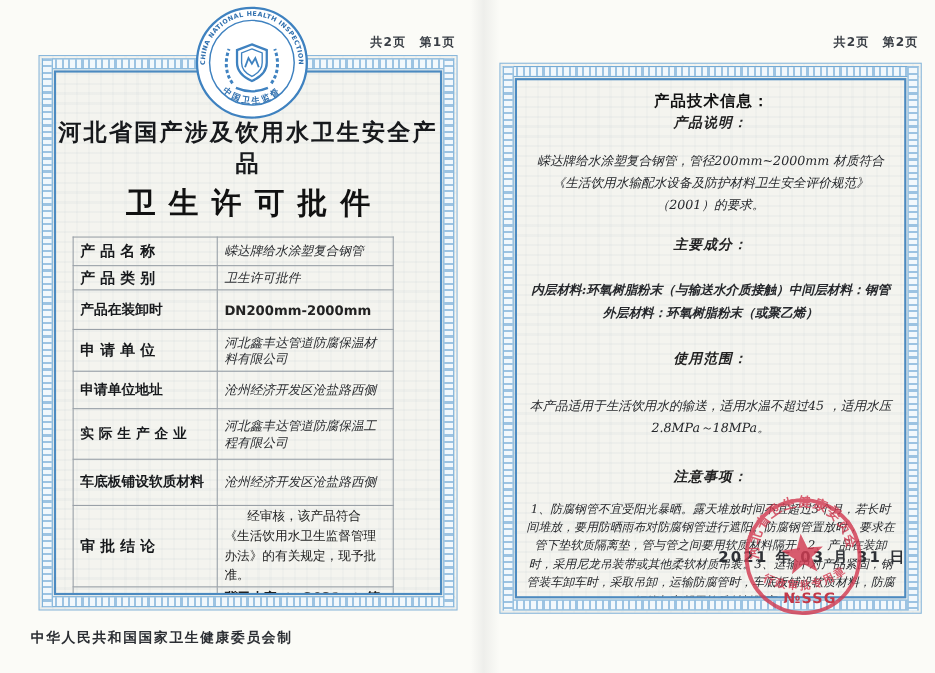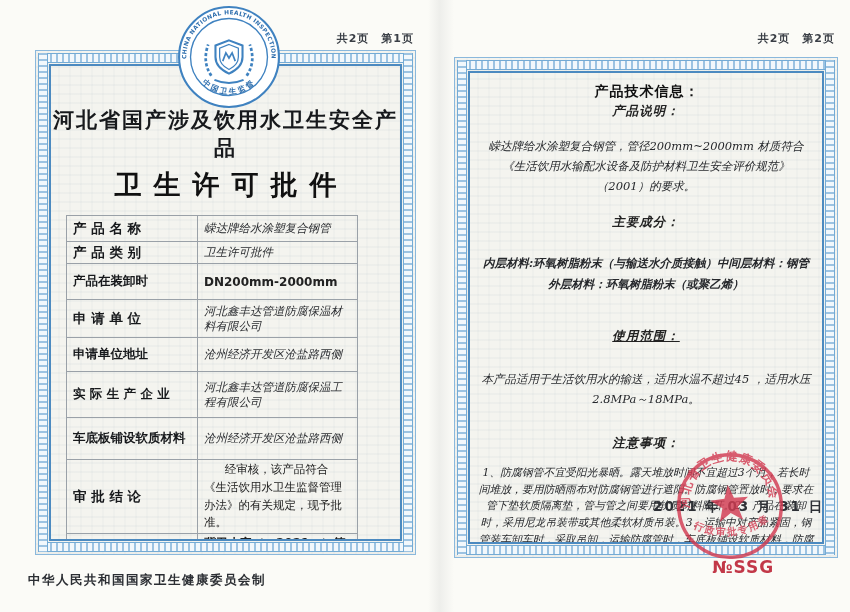--- a/index.html
+++ b/index.html
@@ -49,25 +49,25 @@
   
   .emblem{position:absolute;left:177px;top:5px;width:104px;height:104px;}
 
   
   .p2-content{position:absolute;inset:15px;padding:6px 8px;overflow:hidden;text-align:center;}
   .tech-heading{margin:4px 0 0 2px;font-size:14px;font-weight:bold;color:#111;letter-spacing:1px;}
   .sec-h{font-family:"DejaVu Serif",serif;font-style:italic;font-weight:bold;font-size:12.5px;color:#222;letter-spacing:1px;}
   .sec-b{font-family:"DejaVu Serif",serif;font-style:italic;font-size:11.5px;line-height:1.75;color:#26282c;}
   .s0{margin:2px 0 0 0;}  .b0{margin:16px 0 0 0;}
   .s1{margin:18px 0 0 0;} .b1{margin:22px 0 0 0;font-weight:bold;}
-  .s2{margin:34px 0 0 0;text-decoration:underline;} .b2{margin:24px 0 0 0;}
+  .s2{margin:24px 0 0 0;} .b2{margin:24px 0 0 0;}
   .s3{margin:26px 0 0 0;} .b3{margin:13px 0 0 0;font-size:10.8px;line-height:1.55;}
   .date{position:absolute;left:198px;top:440px;font-size:13.5px;font-weight:bold;color:#2d3035;letter-spacing:2px;z-index:1;}
   .seal{position:absolute;left:219px;top:392px;width:112px;height:112px;z-index:2;opacity:.82;transform:rotate(-6deg);}
-  .serial{position:absolute;left:712px;top:557px;font-size:17px;font-weight:bold;color:#c23848;letter-spacing:1px;text-align:center;}
+  .serial{position:absolute;left:712px;top:537px;font-size:13px;font-weight:bold;color:#c23848;letter-spacing:1px;text-align:center;}
 </style>
 </head>
 <body>
 
 <div class="canvas">
   <div class="fold"></div>
 
   <div class="page-indicator p1-ind">共2页　第1页</div>
 
   <div class="frame page1">

